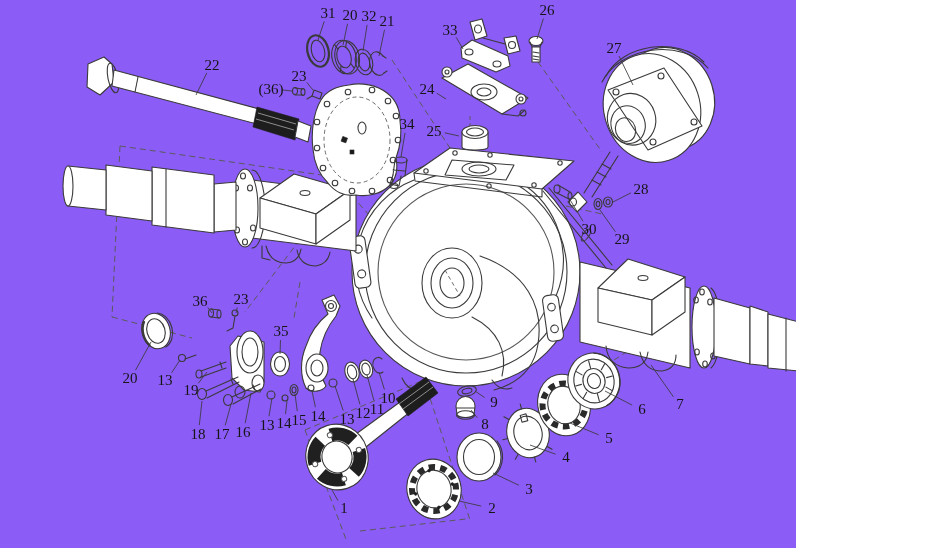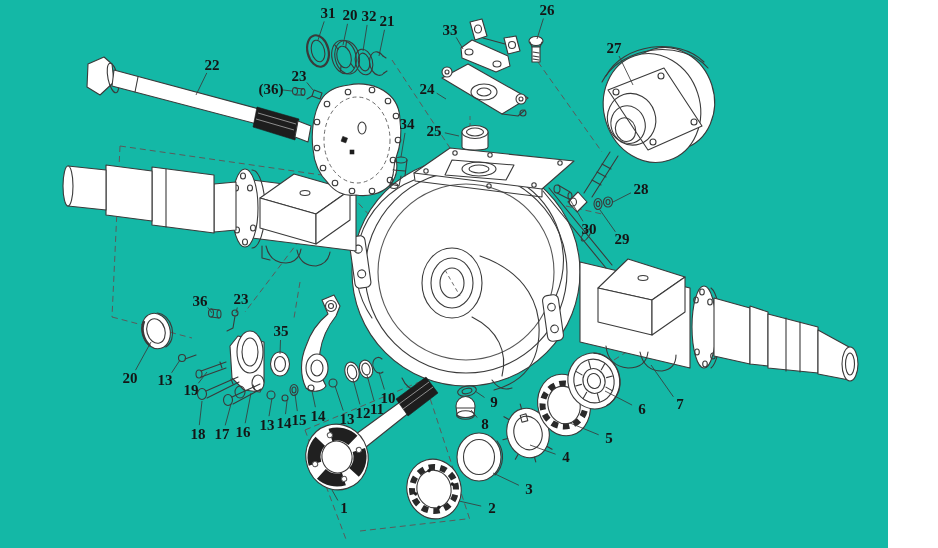--- a/index.html
+++ b/index.html
@@ -1,16 +1,16 @@
 <!DOCTYPE html>
 <html><head>
 <meta charset="utf-8">
 <style>
   html,body{margin:0;padding:0;background:#fff;}
-  .stage{position:relative;width:888px;height:548px;background:#14b8a6;overflow:hidden;font-weight:bold;}
+  .stage{position:relative;width:796px;height:548px;background:#8b5cf6;overflow:hidden;}
   svg{display:block;}
   .s{fill:none;stroke:#3a3a3a;stroke-width:1.1;stroke-linecap:round;stroke-linejoin:round;}
   .s2{fill:none;stroke:#3a3a3a;stroke-width:2.2;stroke-linecap:round;}
   .w{fill:#ffffff;stroke:#3a3a3a;stroke-width:1.1;stroke-linejoin:round;}
   .d{fill:#1d1d1d;stroke:#1d1d1d;stroke-width:.6;}
   .ridge{fill:none;stroke:#9a9a9a;stroke-width:.9;}
   .dash{fill:none;stroke:#5a5a5a;stroke-width:1;stroke-dasharray:6 4;}
   .dashf{fill:none;stroke:#5a5a5a;stroke-width:.9;stroke-dasharray:4 3;}
   .leader{stroke:#3a3a3a;stroke-width:.85;fill:none;}
   .callout{font-family:"Liberation Serif","DejaVu Serif",serif;font-size:15px;fill:#151515;text-anchor:middle;}

